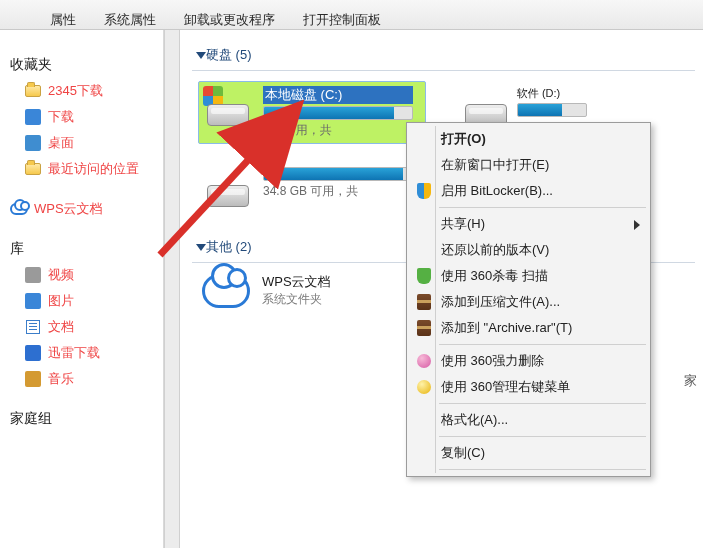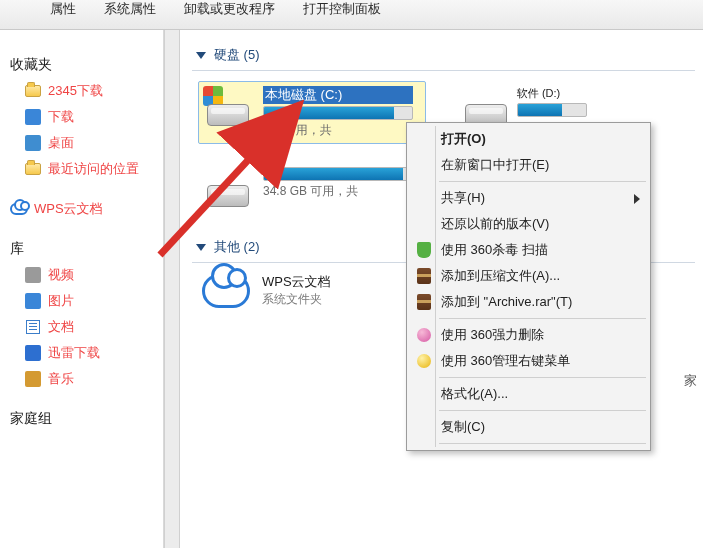--- a/index.html
+++ b/index.html
@@ -13,21 +13,21 @@
     position: relative;
     color: #333;
   }
 
   
   .cmdbar {
     height: 30px;
     background: linear-gradient(#f7f7f7,#e9e9e9);
     border-bottom: 1px solid #c9c9c9;
     display: flex;
-    align-items: flex-start;
+    align-items: flex-end;
     padding-left: 50px;
     gap: 28px;
     color: #2a2a2a;
   }
   .cmdbar span { white-space: nowrap; }
 
   
   .main { display:flex; height: calc(100% - 30px); }
 
   
@@ -78,34 +78,34 @@
   .cloud-ico:after{width:6px;height:6px;top:-4px;left:8px;}
   .note-ico{width:14px;height:14px;border:1px solid #3b7dc9;background:#fff;position:relative;}
   .note-ico:before{content:"";position:absolute;top:2px;left:2px;right:2px;height:1px;background:#3b7dc9;box-shadow:0 3px 0 #3b7dc9,0 6px 0 #3b7dc9;}
 
   .spacer { height: 14px; }
 
   
   .content{ flex:1; padding: 12px 8px 0 12px; position:relative; }
 
   .sect-header{
-    display:flex;align-items:center;gap:8px;color:#224a7a;
+    display:flex;align-items:center;color:#224a7a;
     padding:4px 0 6px 2px; border-bottom:1px solid #d0d8e2;
     margin-bottom:10px;
   }
   .sect-header .tri{border-top-color:#224a7a;}
 
   .drives{display:flex;flex-wrap:wrap;gap:18px 30px;margin-left:6px;}
 
   .drive{
     width:228px; display:flex; gap:10px; padding:4px;
     border:1px solid transparent; border-radius:2px;
   }
   .drive.selected{
-    background:#fef9c3; border:1px solid #8bbbe8;
+    background:#bef264; border:1px solid #8bbbe8;
   }
   .drive .dicon{width:50px;height:42px;position:relative;}
   .disk-body{position:absolute;bottom:2px;left:4px;width:42px;height:22px;background:linear-gradient(#eee,#bcbcbc);border:1px solid #8a8a8a;border-radius:4px;}
   .disk-body:after{content:"";position:absolute;top:3px;left:3px;right:3px;height:6px;background:rgba(255,255,255,.6);border-radius:2px;}
   .win-badge{position:absolute;top:0;left:0;width:20px;height:20px;border-radius:3px;overflow:hidden;}
   .win-badge span{position:absolute;width:10px;height:10px;}
   .wb-r{background:#e74a33;top:0;left:0;} .wb-g{background:#6cbb3c;top:0;right:0;}
   .wb-b{background:#2f8dd6;bottom:0;left:0;} .wb-y{background:#f5b70f;bottom:0;right:0;}
 
   .drive .dinfo{display:flex;flex-direction:column;gap:2px;min-width:0;}
@@ -345,20 +345,26 @@
   </div>
 </div>
 
 <div class="ctxmenu" id="ctxmenu">
     <div class="row default">
       <span>打开(O)</span>
     </div>
     <div class="row">
       <span>在新窗口中打开(E)</span>
     </div>
+    <div class="row">
+      <span class="mi-ico">
+        <div class="shield"></div>
+      </span>
+      <span>启用 BitLocker(B)...</span>
+    </div>
     <div class="sep"></div>
     <div class="row">
       <span>共享(H)</span>
       <span class="arrow"></span>
     </div>
     <div class="row">
       <span>还原以前的版本(V)</span>
     </div>
     <div class="row">
       <span class="mi-ico">

